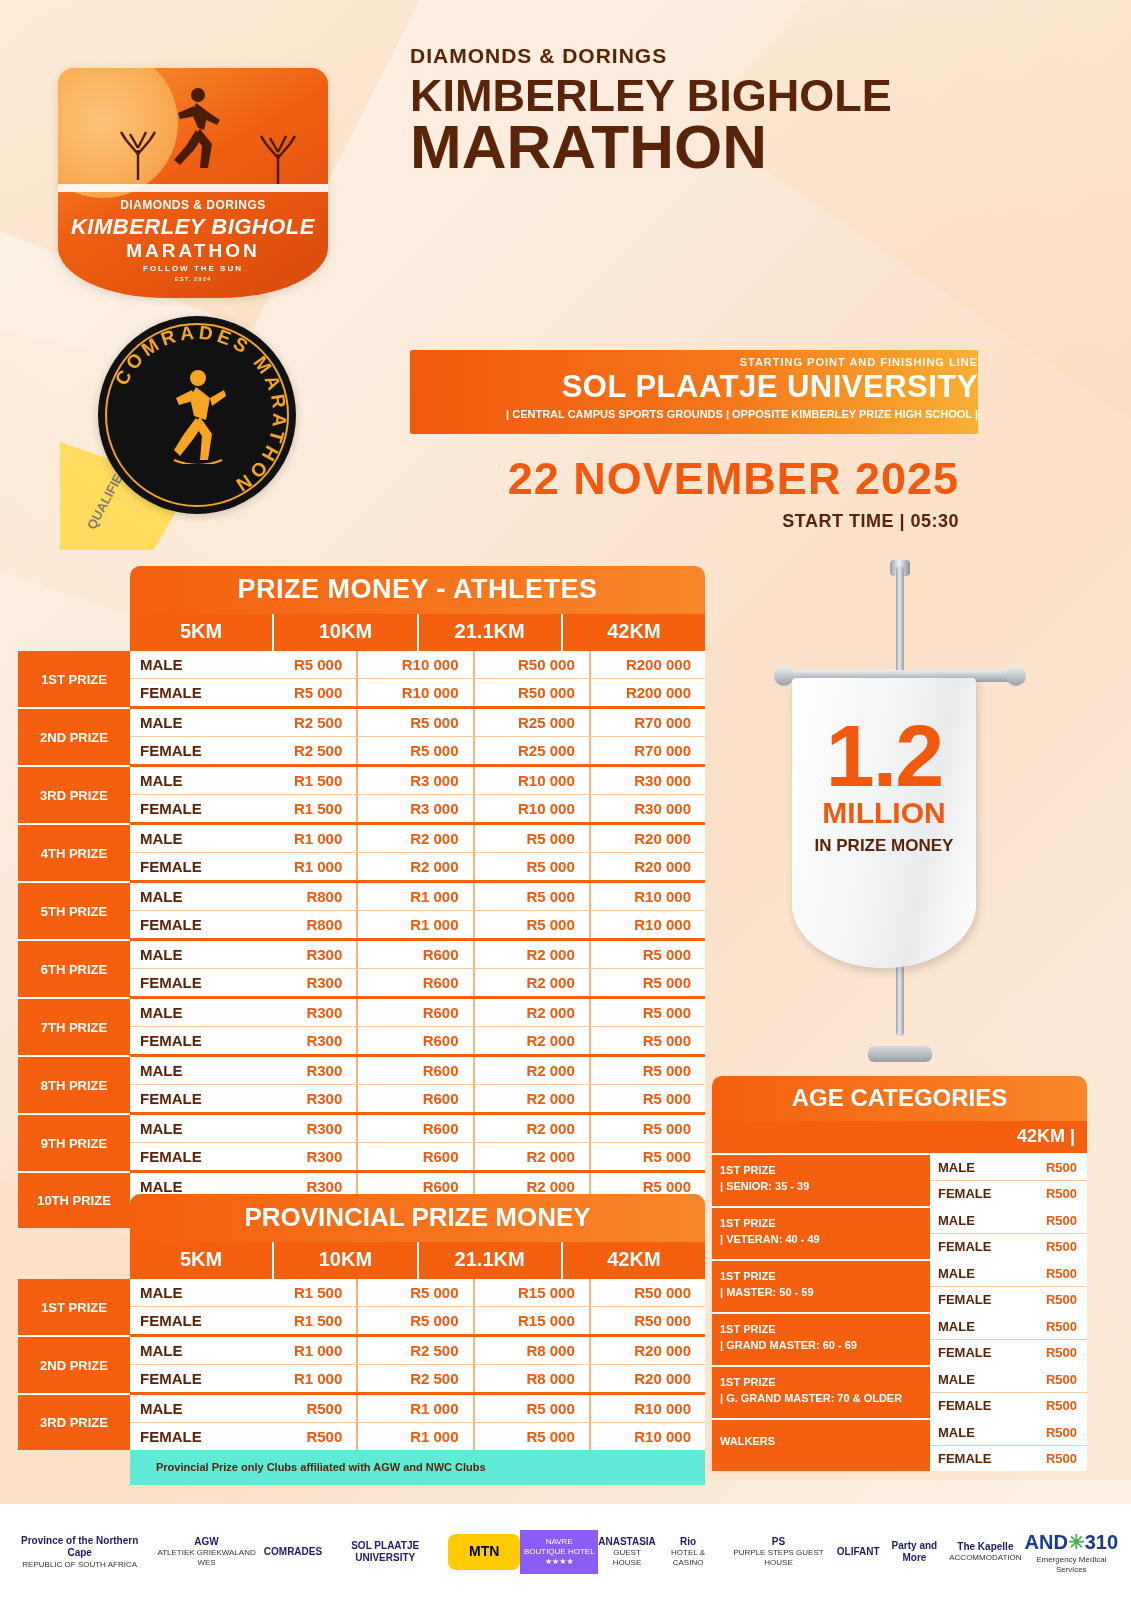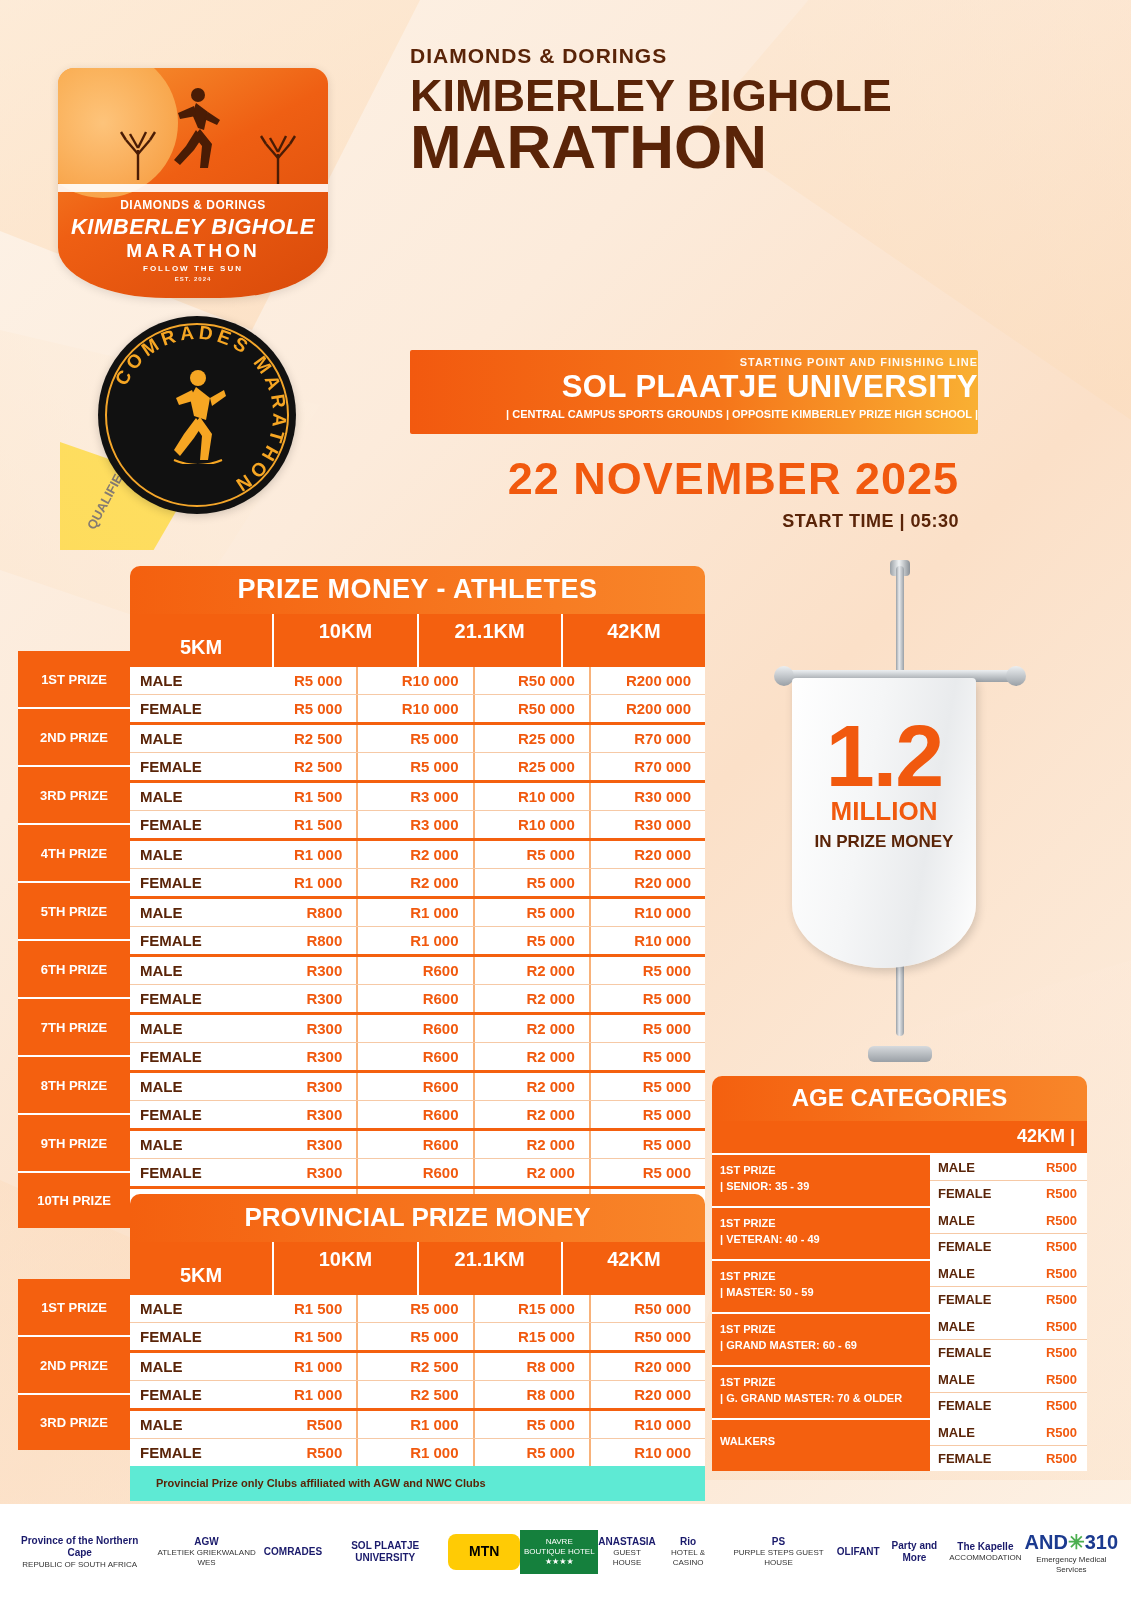--- a/index.html
+++ b/index.html
@@ -81,21 +81,21 @@
   .panel-title {
     color:#fff; font-weight:bold; text-align:center;
     background: linear-gradient(90deg,#f4600f,#f8862a);
     border-radius:10px 10px 0 0;
   }
   #athletes-panel { position:absolute; left:130px; top:566px; width:575px; }
   #athletes-panel .panel-title { font-size:27px; padding:8px 0 9px; letter-spacing:.5px; }
 
   .km-head { display:flex; background:#f4600f; color:#fff; font-weight:bold; font-size:20px; }
   .km-head .cell { flex:1; text-align:center; padding:6px 0 8px; border-left:2px solid #fff; }
-  .km-head .cell:first-child { border-left:none;margin-top:16px; }
+  .km-head .cell:first-child { border-left:none; }
 
   .ptable { background:#fff; }
   .prow { display:flex; font-size:15px; font-weight:bold; }
   .prow .gender { width:112px; padding:5px 0 5px 10px; color:#5a2408; }
   .prow .val { flex:1; text-align:right; padding:5px 14px 5px 0; color:#f1590e; }
   .prow .val.c0 { border-right:2px solid #f8b27a; }
   .prow .val.c1 { border-right:2px solid #f8b27a; }
   .prow .val.c2 { border-right:2px solid #f8b27a; }
   .pair { border-bottom:3px solid #f4600f; }
   .pair .prow:first-child { border-bottom:1px solid #f6c9a6; }
@@ -124,21 +124,21 @@
   .crossbar::before,.crossbar::after{content:"";position:absolute;top:-4px;width:20px;height:20px;border-radius:50%;background:linear-gradient(180deg,#eceff1,#9aa0a6);}
   .crossbar::before{left:-8px;} .crossbar::after{right:-8px;}
   .banner {
     position:absolute; left:32px; top:118px; width:184px; height:290px;
     background:linear-gradient(100deg,#ffffff 0%, #f5f6f7 40%, #e9ebed 70%, #ffffff 100%);
     border-radius: 4px 4px 50% 50% / 4px 4px 22% 22%;
     box-shadow: 2px 4px 10px rgba(0,0,0,.16);
     text-align:center;
   }
   .banner .big { font-size:88px; font-weight:bold; color:#f1590e; line-height:1; padding-top:34px; letter-spacing:-2px;}
-  .banner .mid { font-size:26px; font-weight:bold; color:#f1590e; line-height:1; margin-top:-2px;}
+  .banner .mid { font-size:30px; font-weight:bold; color:#f1590e; line-height:1; margin-top:-2px;}
   .banner .small { font-size:17px; font-weight:bold; color:#5a2408; margin-top:8px;}
 
   
   #age-panel { position:absolute; left:712px; top:1076px; width:375px; }
   #age-panel .panel-title { font-size:24px; padding:8px 0 9px; }
   .age-kmhead { background:#f4600f; color:#fff; font-weight:bold; font-size:18px; text-align:right; padding:5px 12px 6px 0; }
   .age-body { background:#f4600f; }
   .age-row { display:flex; border-top:2px solid #fff; }
   .age-left { width:218px; color:#fff; font-weight:bold; font-size:11px; padding:8px 4px 8px 8px; line-height:1.45; }
   .age-right { flex:1; background:#fff; }
@@ -150,21 +150,21 @@
 
   
   .sponsors {
     position:absolute; left:0; bottom:0; width:1131px; height:96px;
     background:#fff; display:flex; align-items:center; justify-content:flex-start;
     padding:0 10px;
   }
   .sp { font-size:8px; color:#333; text-align:center; line-height:1.25; }
   .sp .n { font-weight:bold; font-size:10px; color:#1a1a6b; }
   .mtn { background:#ffcb05; border-radius:8px; width:72px; height:36px; display:flex; align-items:center; justify-content:center; font-weight:bold; font-size:14px; color:#000;}
-  .dark { background:#15803d; color:#fff; width:78px; height:44px; display:flex; align-items:center; justify-content:center; font-size:8px; text-align:center;}
+  .dark { background:#8b5cf6; color:#fff; width:78px; height:44px; display:flex; align-items:center; justify-content:center; font-size:8px; text-align:center;}
   .and310 { font-size:20px; font-weight:bold; color:#1b3a8f; }
   .and310 .g { color:#4caf50; }
 </style>
 </head>
 <body>
 
 <div class="sheet">
   <div class="facet f1"></div>
   <div class="facet f2"></div>
   <div class="facet f3"></div>

